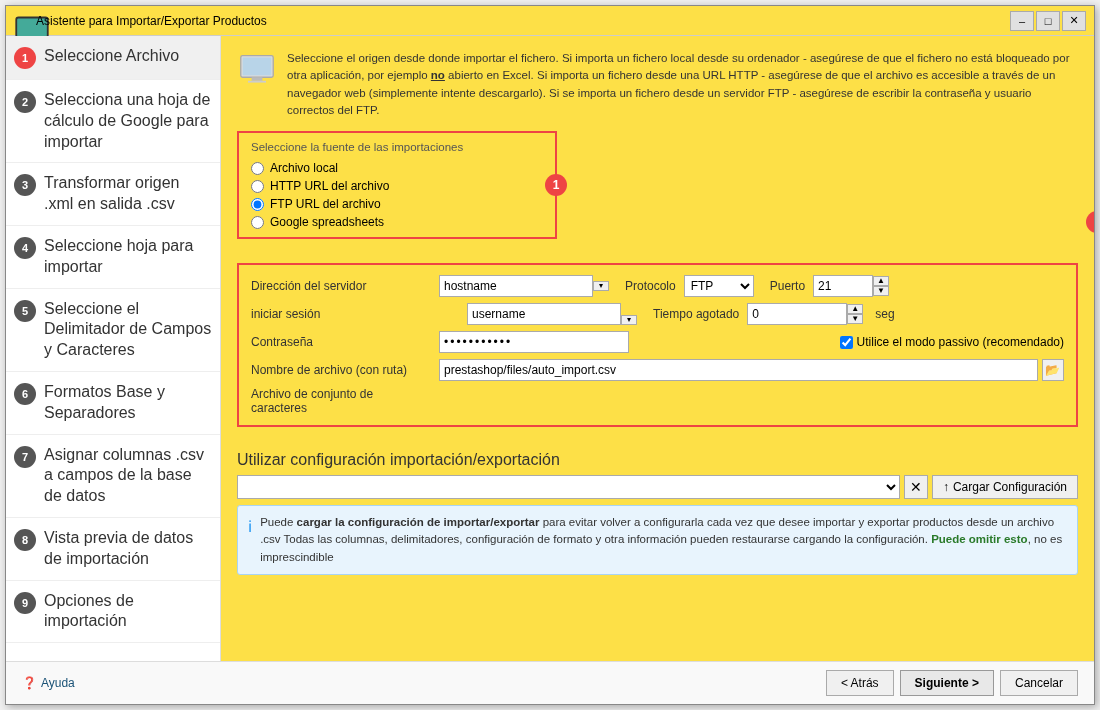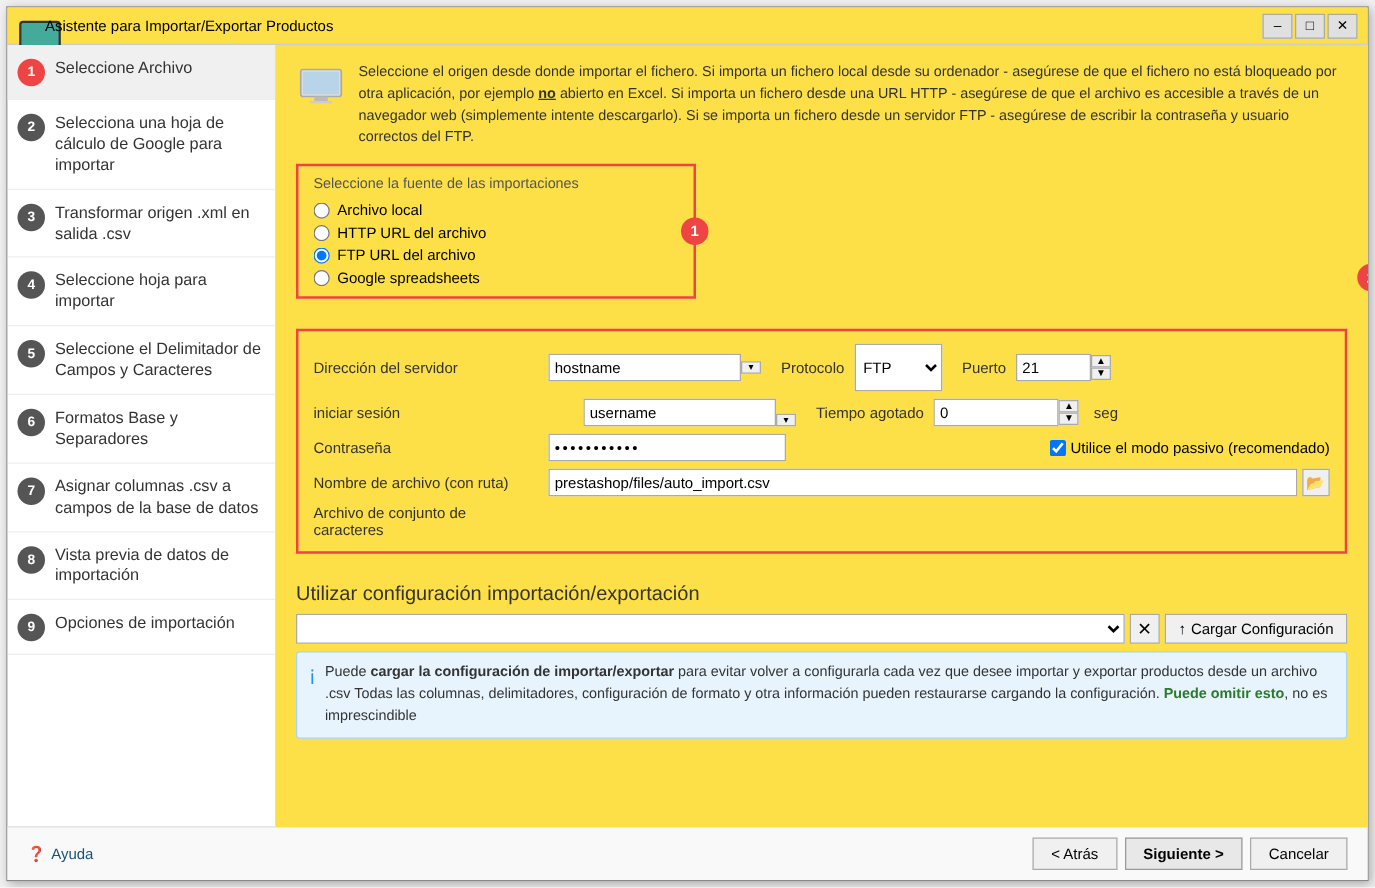--- a/index.html
+++ b/index.html
@@ -92,21 +92,21 @@
       font-weight: bold;
       display: flex;
       align-items: center;
       justify-content: center;
       flex-shrink: 0;
       margin-right: 8px;
       margin-top: 1px;
     }
     .sidebar-num.active-num { background: #e44; }
     .sidebar-label {
-      font-size: 13px;
+      font-size: 16px;
       color: #333;
       line-height: 1.3;
     }
 
     
     .content {
       flex: 1;
       display: flex;
       flex-direction: column;
       padding: 14px 16px;
@@ -217,21 +217,21 @@
       height: 22px;
       border: 1px solid #aaa;
       padding: 2px 4px;
       font-size: 12px;
       background: white;
     }
     .ftp-input-wide {
       width: 154px;
     }
     .ftp-select {
-      height: 38px;
+      height: 22px;
       border: 1px solid #aaa;
       background: white;
       font-size: 12px;
       padding: 0 2px;
     }
     .ftp-select-proto {
       width: 70px;
     }
     .ftp-port-input {
       width: 60px;

